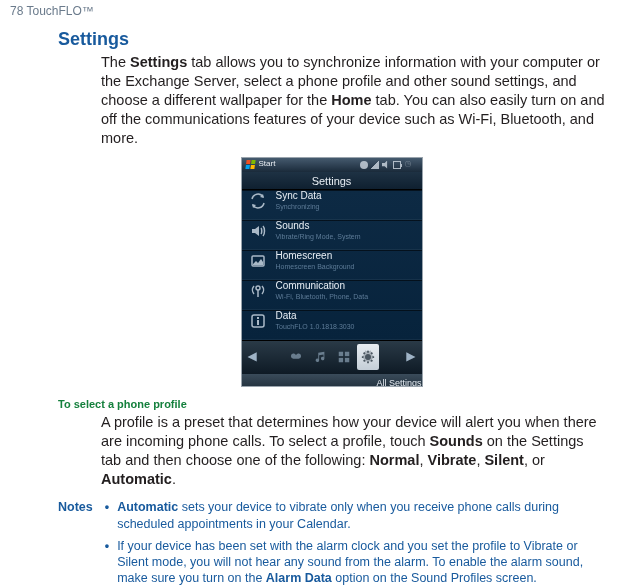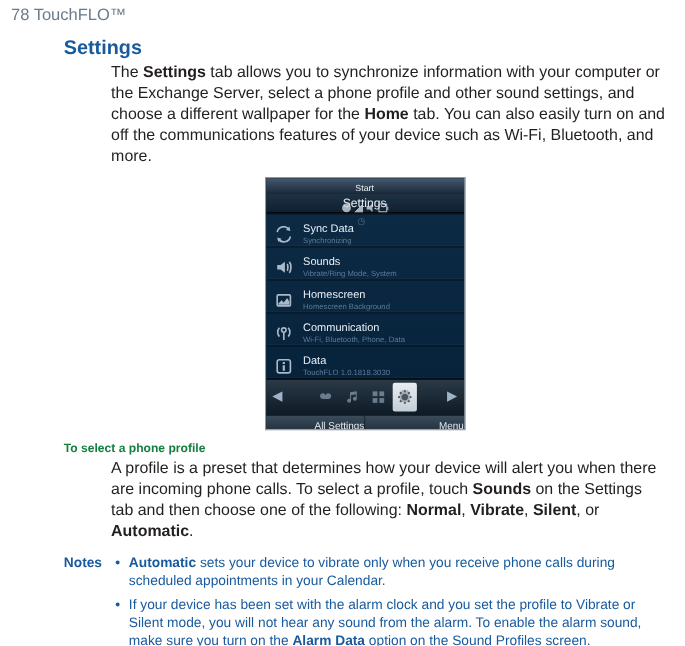--- a/index.html
+++ b/index.html
@@ -7,21 +7,21 @@
     width: 623px;
     height: 587px;
     background: #fff;
     font-family: "Segoe UI", "Myriad Pro", Arial, sans-serif;
     color: #231f20;
     font-size: 14.5px;
     line-height: 1.3;
     overflow: hidden;
   }
   .page-header {
-    font-size: 15px;
+    font-size: 12px;
     color: #6b7b8c;
     padding: 4px 0 4px 10px;
   }
   .content {
     padding: 0 18px 0 58px;
   }
   .section-heading {
     color: #185a9d;
     font-weight: bold;
     font-size: 18px;
@@ -60,21 +60,20 @@
   }
   .topbar {
     height: 14px;
     background: linear-gradient(#455a6e, #1a2a3a);
     display: flex;
     align-items: center;
     padding: 0 4px;
     gap: 4px;
     font-size: 8px;
     color: #e9eef3;
-    flex-direction: column;
   }
   .winflag {
     width: 9px; height: 9px;
     display: inline-grid;
     grid-template-columns: 1fr 1fr;
     grid-template-rows: 1fr 1fr;
     gap: 1px;
     transform: skewX(-8deg);
   }
   .winflag span { background: #fff; }
@@ -101,21 +100,21 @@
     text-align: center;
     font-size: 11px;
     line-height: 18px;
     border-bottom: 1px solid #000;
   }
   .list {
     background: linear-gradient(#0d2a44, #07233c);
   }
   .row {
     display: flex;
-    align-items: flex-end;
+    align-items: flex-start;
     height: 30px;
     padding: 0 6px;
     border-top: 1px solid rgba(0,0,0,.55);
     border-bottom: 1px solid rgba(255,255,255,.05);
     gap: 8px;
   }
   .row .ic {
     width: 20px; height: 20px;
     display:flex;align-items:center;justify-content:center;
   }
@@ -310,21 +309,20 @@
                 <path fill="#4a5660" d="M8 0l1 2 2-1 0 2 2 1-1 2 2 1-2 1 1 2-2 1 0 2-2-1-1 2-1-2-2 1 0-2-2-1 1-2-2-1 2-1-1-2 2-1 0-2 2 1z" opacity=".35"></path>
                 <path fill="none" stroke="#4a5660" stroke-width="2" d="M8 1v2M8 13v2M1 8h2M13 8h2M3 3l1.5 1.5M11.5 11.5L13 13M13 3l-1.5 1.5M4.5 11.5L3 13"></path>
               </svg>
           </span>
         </div>
         <span class="chev">▶</span>
       </div>
       
       <div class="softkeys">
         <div>All Settings</div>
-        <div>Menu</div>
       </div>
     </div>
   </div>
 
   <div class="subheading">To select a phone profile</div>
 
   <p class="body-paragraph">
     <span>A profile is a preset that determines how your device will alert you when there are incoming phone calls. To select a profile, touch </span><b class="term">Sounds</b><span> on the Settings tab and then choose one of the following: </span><b class="term">Normal</b><span>, </span><b class="term">Vibrate</b><span>, </span><b class="term">Silent</b><span>, or </span><b class="term">Automatic</b><span>.</span>
   </p>
 

